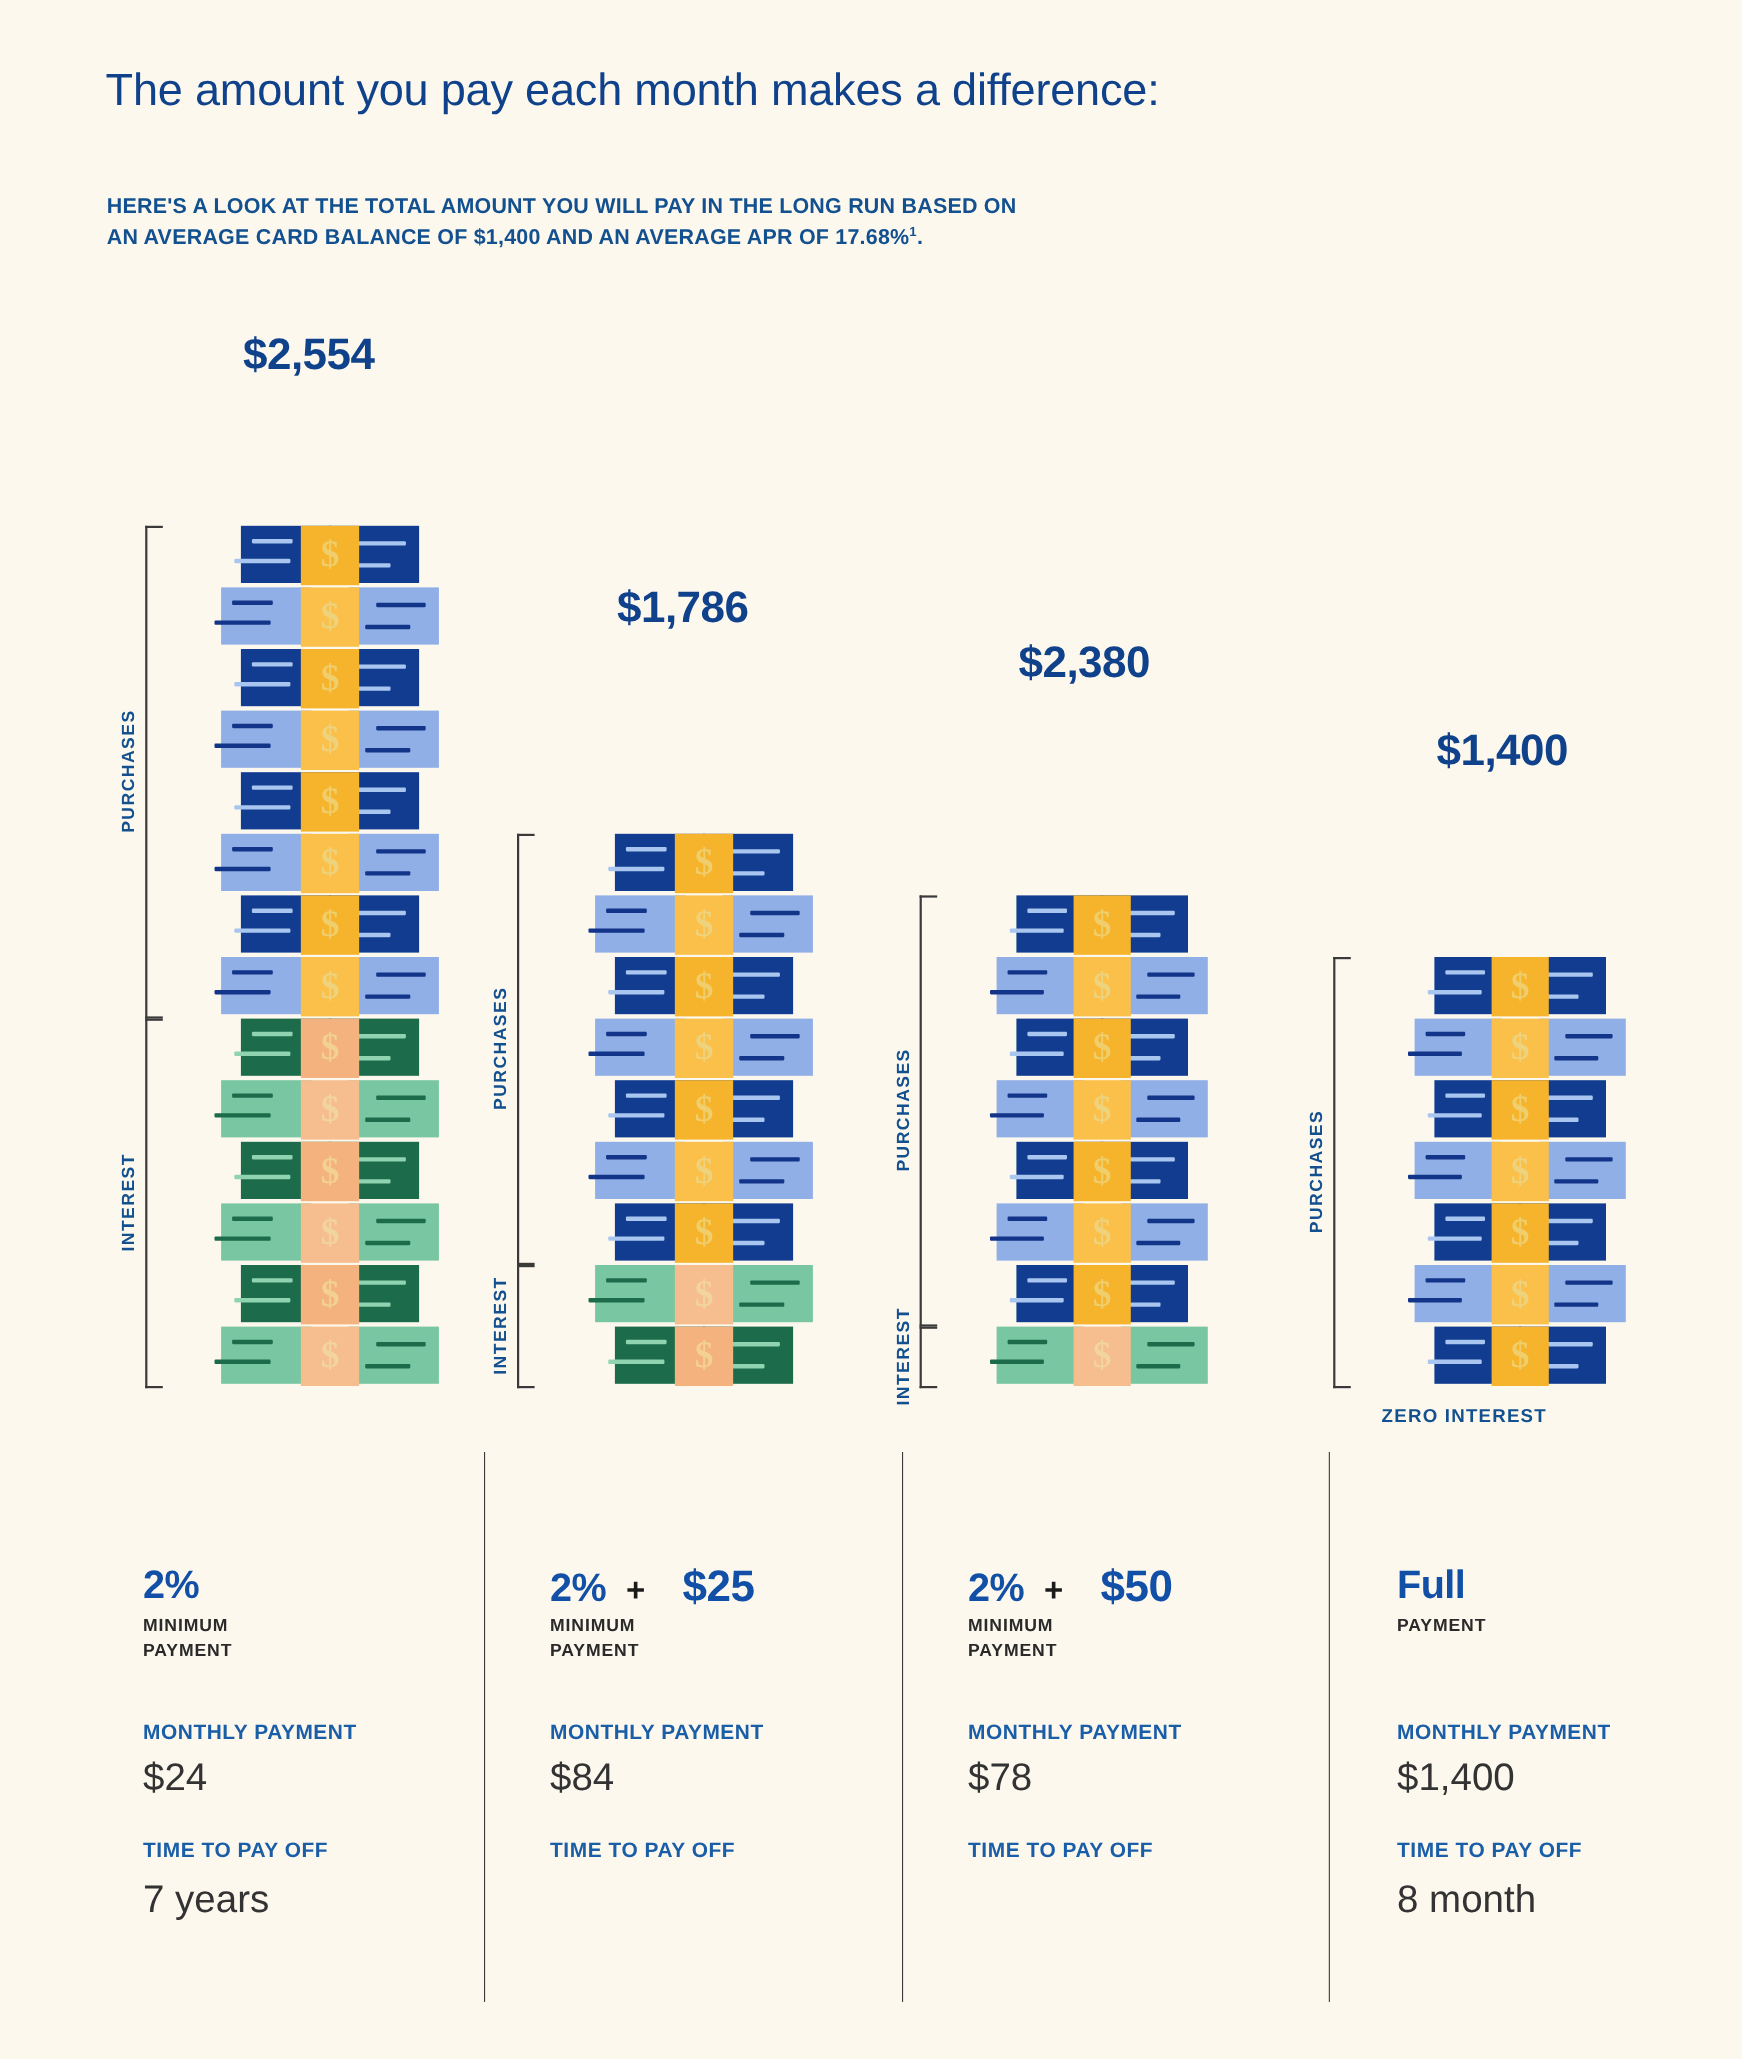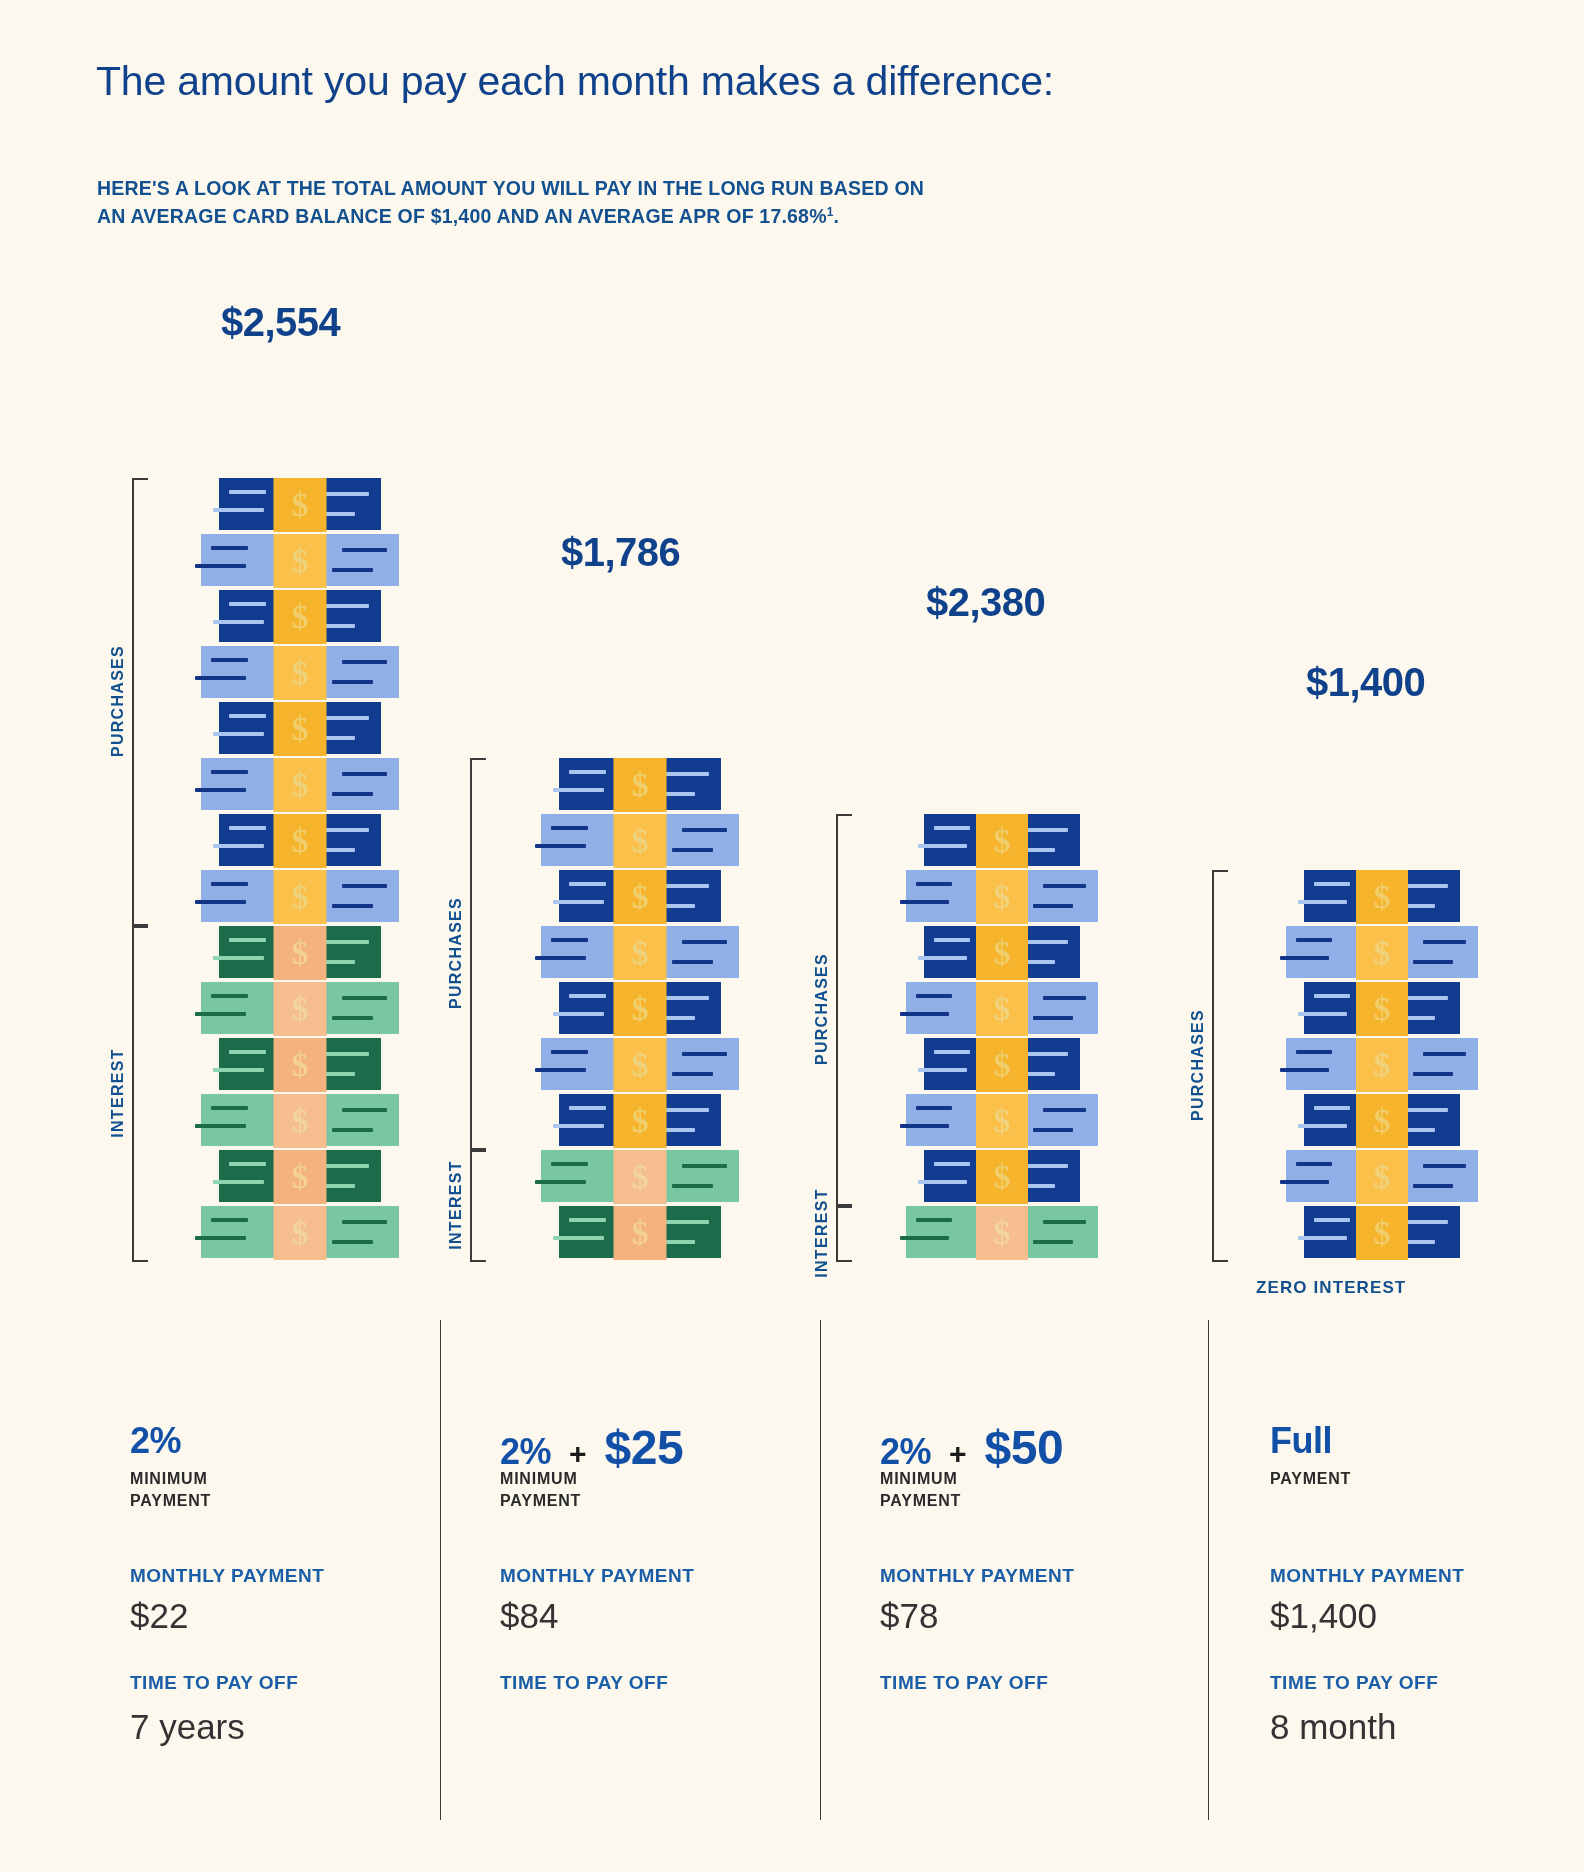--- a/index.html
+++ b/index.html
@@ -142,21 +142,21 @@
   }
 
   .pct-line { position: absolute; top: 120px; white-space: nowrap; display: flex; align-items: baseline; }
   .pct {
     font-size: 36px;
     font-weight: bold;
     color: #1250A8;
     letter-spacing: -0.5px;
   }
   .plus { font-size: 30px; font-weight: bold; color: #1A1A1A; margin: 0 18px; }
-  .amt2 { font-size: 48px; font-weight: bold; color: #1250A8; letter-spacing: -0.5px; }
+  .amt2 { font-size: 40px; font-weight: bold; color: #1250A8; letter-spacing: -0.5px; margin-left: 16px; }
 
   .minlbl {
     position: absolute;
     top: 168px;
     font-size: 16px;
     font-weight: bold;
     color: #2A2A2A;
     letter-spacing: 0.8px;
     line-height: 1.4;
     white-space: pre-line;
@@ -584,21 +584,21 @@
     <div class="vdiv" style="left: 440px;"></div>
     <div class="vdiv" style="left: 820px;"></div>
     <div class="vdiv" style="left: 1208px;"></div>
     <div class="lcol" style="left: 130px; width: 330px;">
       <div class="pct-line">
         <span class="pct">2%</span>
       </div>
       <div class="minlbl">MINIMUM
 PAYMENT</div>
       <div class="mp-lbl">MONTHLY PAYMENT</div>
-      <div class="mp-val">$22</div>
+      <div class="mp-val">$24</div>
       <div class="tp-lbl">TIME TO PAY OFF</div>
       <div class="tp-val">7 years</div>
     </div>
     <div class="lcol" style="left: 500px; width: 330px;">
       <div class="pct-line">
         <span class="pct">2%</span>
         <span class="plus">+</span>
         <span class="amt2">$25</span>
       </div>
       <div class="minlbl">MINIMUM

